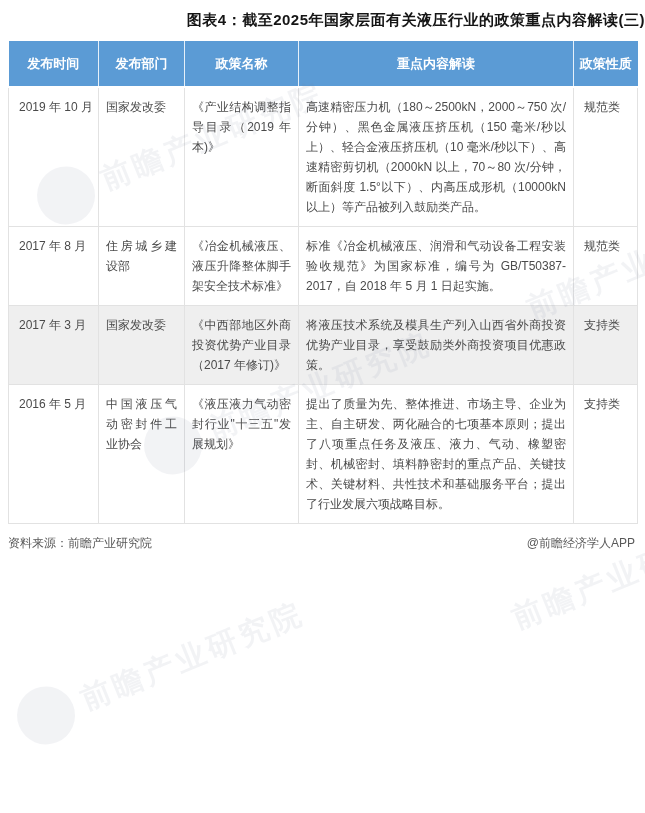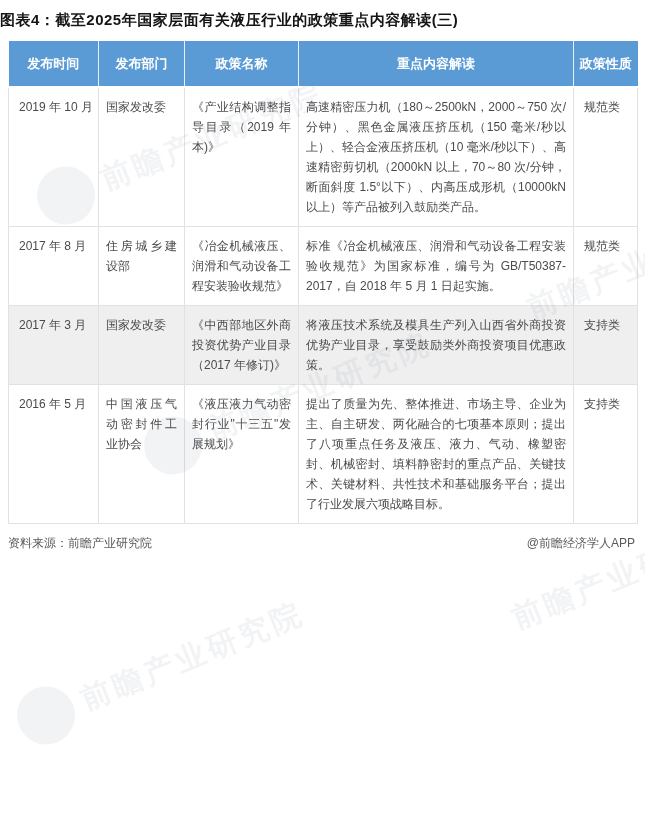--- a/index.html
+++ b/index.html
@@ -7,21 +7,21 @@
   .page {
     position: relative;
     width: 645px;
     height: 813px;
     background: #ffffff;
     overflow: hidden;
     font-family: "Liberation Sans", "DejaVu Sans", sans-serif;
   }
   .title {
     padding-top: 11px;
-    text-align: left;
+    text-align: right;
     font-size: 15px;
     font-weight: bold;
     color: #151515;
     letter-spacing: 0.5px;
   }
   table.policy-table {
     border-collapse: collapse;
     table-layout: fixed;
     width: 629px;
     margin: 11px 0 0 8px;
@@ -122,21 +122,21 @@
         <tr>
     <td class="c-date">2019 年 10 月</td>
     <td class="c-dept">国家发改委</td>
     <td class="c-policy">《产业结构调整指导目录（2019 年本)》</td>
     <td class="c-content">高速精密压力机（180～2500kN，2000～750 次/分钟）、黑色金属液压挤压机（150 毫米/秒以上）、轻合金液压挤压机（10 毫米/秒以下）、高速精密剪切机（2000kN 以上，70～80 次/分钟，断面斜度 1.5°以下）、内高压成形机（10000kN 以上）等产品被列入鼓励类产品。</td>
     <td class="c-nature">规范类</td>
   </tr>
         <tr>
     <td class="c-date">2017 年 8 月</td>
     <td class="c-dept">住房城乡建设部</td>
-    <td class="c-policy">《冶金机械液压、润滑和气动设备工程安装验收规范》</td>
+    <td class="c-policy">《冶金机械液压、液压升降整体脚手架安全技术标准》</td>
     <td class="c-content">标准《冶金机械液压、润滑和气动设备工程安装验收规范》为国家标准，编号为 GB/T50387-2017，自 2018 年 5 月 1 日起实施。</td>
     <td class="c-nature">规范类</td>
   </tr>
         <tr class="alt">
     <td class="c-date">2017 年 3 月</td>
     <td class="c-dept">国家发改委</td>
     <td class="c-policy">《中西部地区外商投资优势产业目录（2017 年修订)》</td>
     <td class="c-content">将液压技术系统及模具生产列入山西省外商投资优势产业目录，享受鼓励类外商投资项目优惠政策。</td>
     <td class="c-nature">支持类</td>
   </tr>

